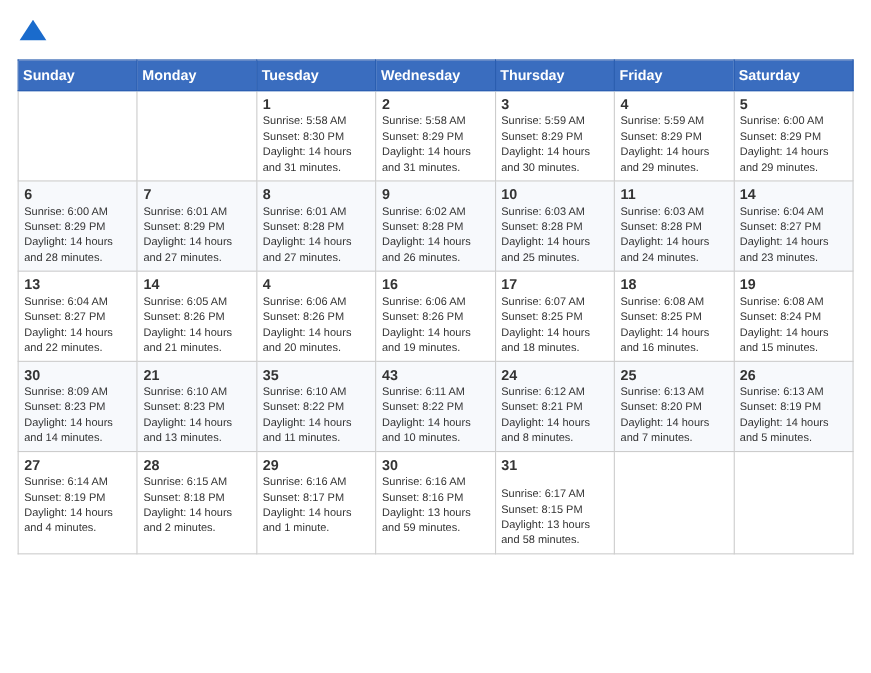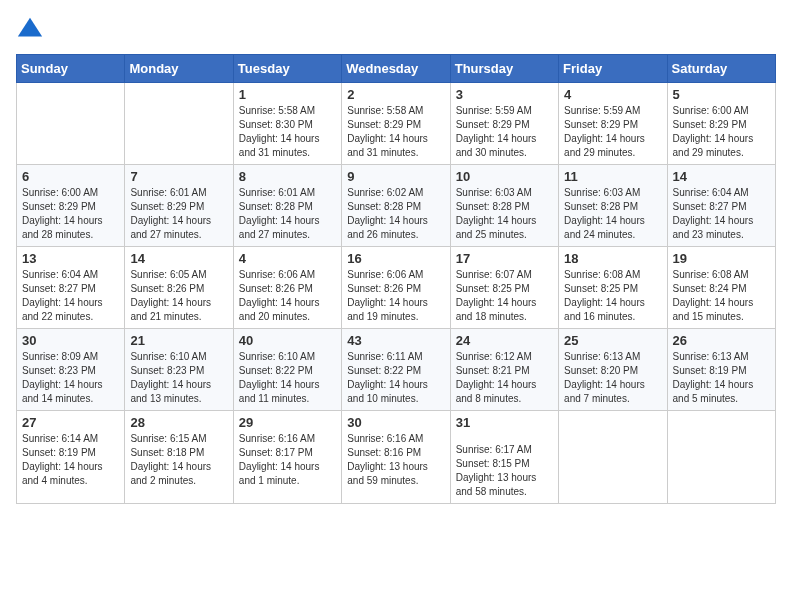--- a/index.html
+++ b/index.html
@@ -255,21 +255,21 @@
 Sunset: 8:23 PM
 Daylight: 14 hours and 14 minutes.</div>
         </td>
         <td>
           <span class="day-number">21</span>
           <div class="day-info" style="white-space: pre-line;">Sunrise: 6:10 AM
 Sunset: 8:23 PM
 Daylight: 14 hours and 13 minutes.</div>
         </td>
         <td>
-          <span class="day-number">40</span>
+          <span class="day-number">35</span>
           <div class="day-info" style="white-space: pre-line;">Sunrise: 6:10 AM
 Sunset: 8:22 PM
 Daylight: 14 hours and 11 minutes.</div>
         </td>
         <td>
           <span class="day-number">43</span>
           <div class="day-info" style="white-space: pre-line;">Sunrise: 6:11 AM
 Sunset: 8:22 PM
 Daylight: 14 hours and 10 minutes.</div>
         </td>

